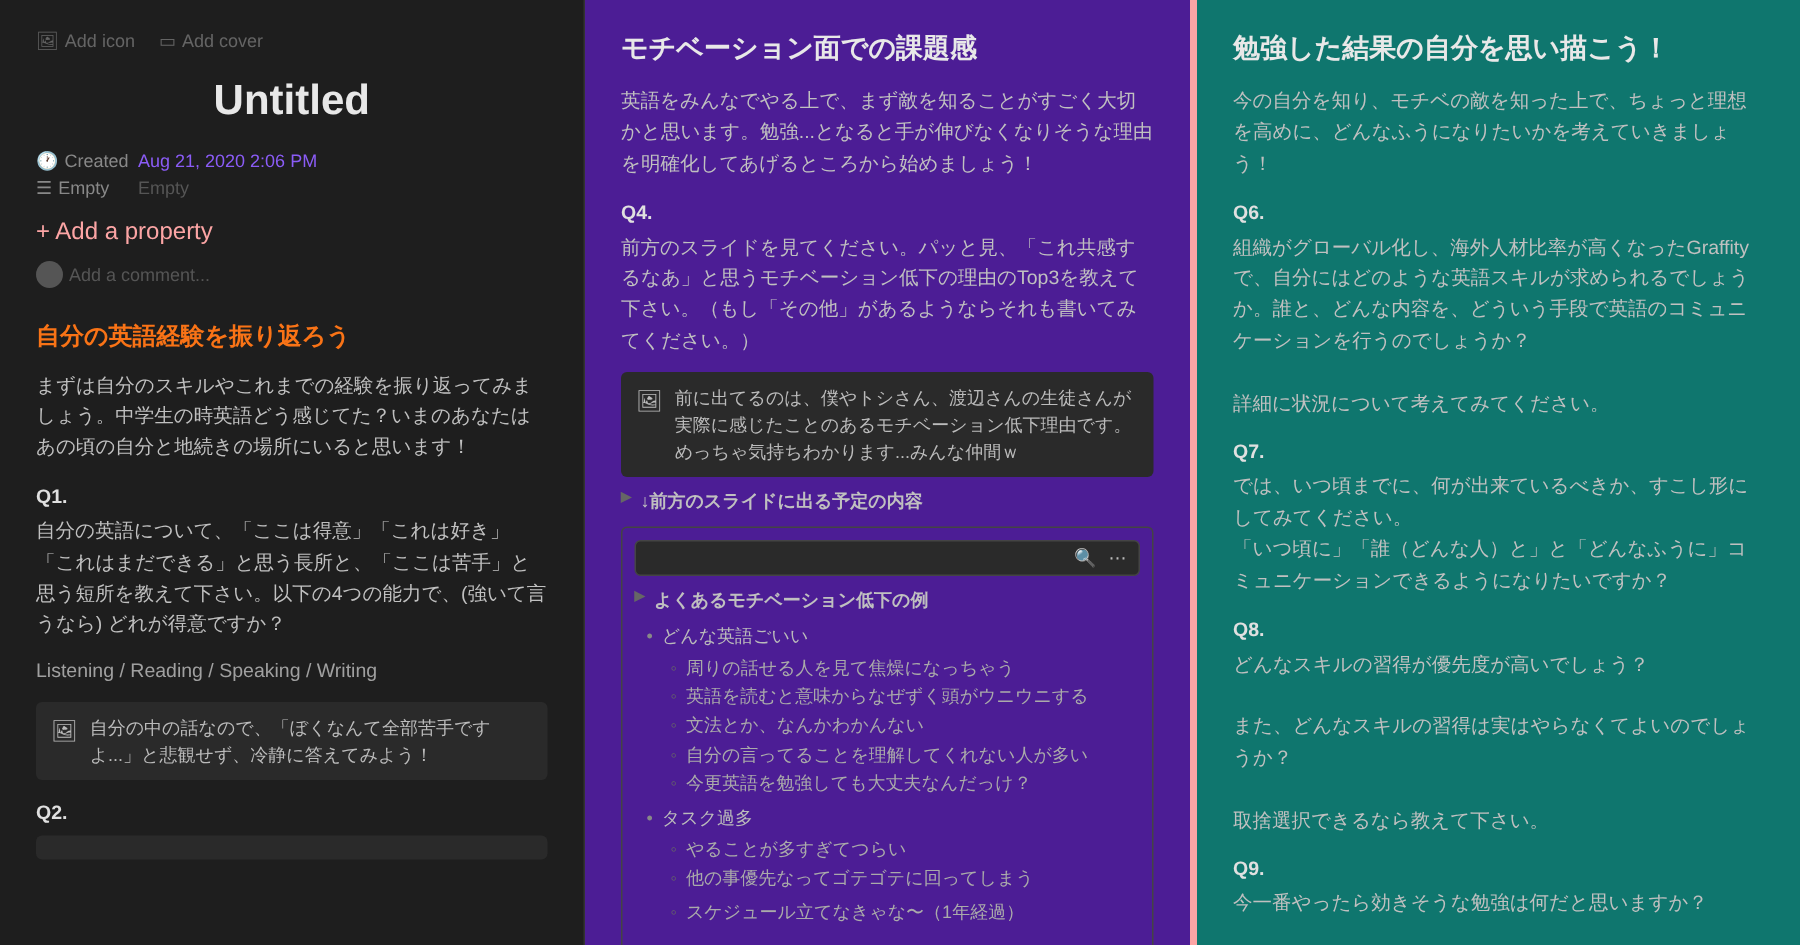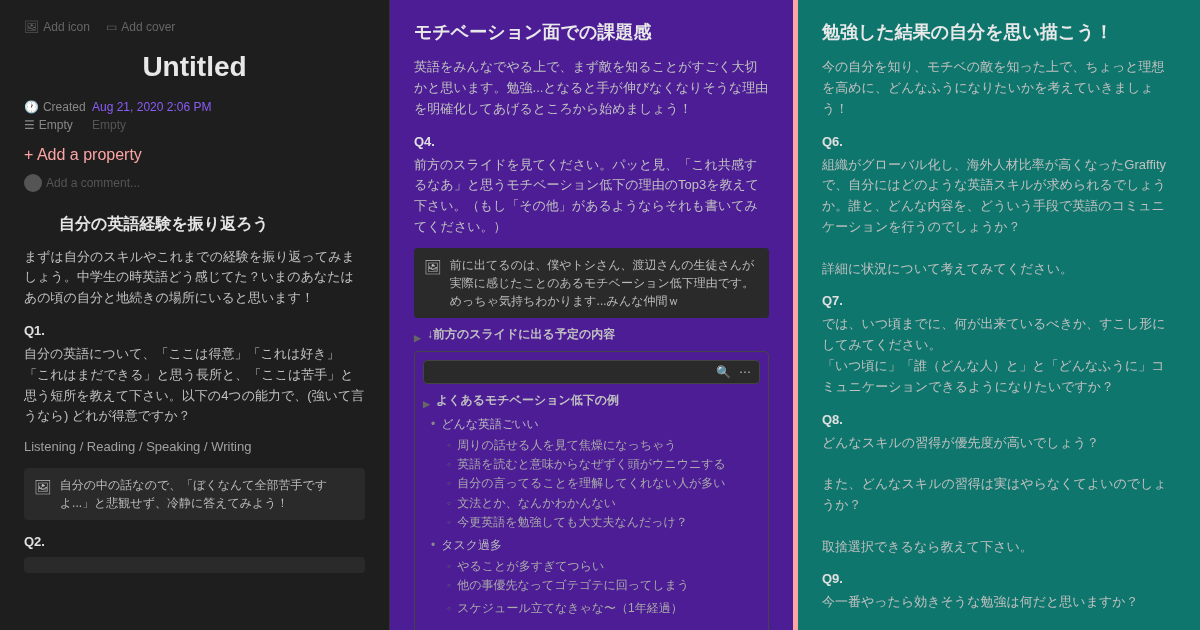--- a/index.html
+++ b/index.html
@@ -95,24 +95,23 @@
       cursor: pointer;
       margin-bottom: 20px;
       display: flex;
       align-items: center;
       gap: 4px;
     }
 
     .section-heading {
       font-size: 16px;
       font-weight: 700;
-      color: #e5e5e5;
+      color: #f97316;
       margin-bottom: 10px;
       padding: 2px 0;
-      margin-left: 35px;
     }
 
     .body-text {
       font-size: 13px;
       color: #c0c0c0;
       line-height: 1.6;
       margin-bottom: 10px;
     }
 
     .question-label {
@@ -204,21 +203,21 @@
       color: #666;
       flex-shrink: 0;
     }
 
     .toggle-header {
       font-size: 12px;
       font-weight: 600;
       color: #c0c0c0;
       margin: 8px 0 4px 0;
       display: flex;
-      align-items: flex-end;
+      align-items: flex-start;
       gap: 6px;
     }
 
     .toggle-header::before {
       content: "▶";
       font-size: 9px;
       color: #666;
     }
 
     
@@ -342,24 +341,24 @@
         <span>どんな英語ごいい</span>
       </div>
       <div class="sub-bullet-list">
         <div class="sub-bullet-item">
             <span>周りの話せる人を見て焦燥になっちゃう</span>
           </div>
         <div class="sub-bullet-item">
             <span>英語を読むと意味からなぜずく頭がウニウニする</span>
           </div>
         <div class="sub-bullet-item">
+            <span>文法とか、なんかわかんない</span>
+          </div>
+        <div class="sub-bullet-item">
             <span>自分の言ってることを理解してくれない人が多い</span>
-          </div>
-        <div class="sub-bullet-item">
-            <span>文法とか、なんかわかんない</span>
           </div>
         <div class="sub-bullet-item">
             <span>今更英語を勉強しても大丈夫なんだっけ？</span>
           </div>
       </div>
 
       <div class="bullet-item">
         <span>タスク過多</span>
       </div>
       <div class="sub-bullet-list">

